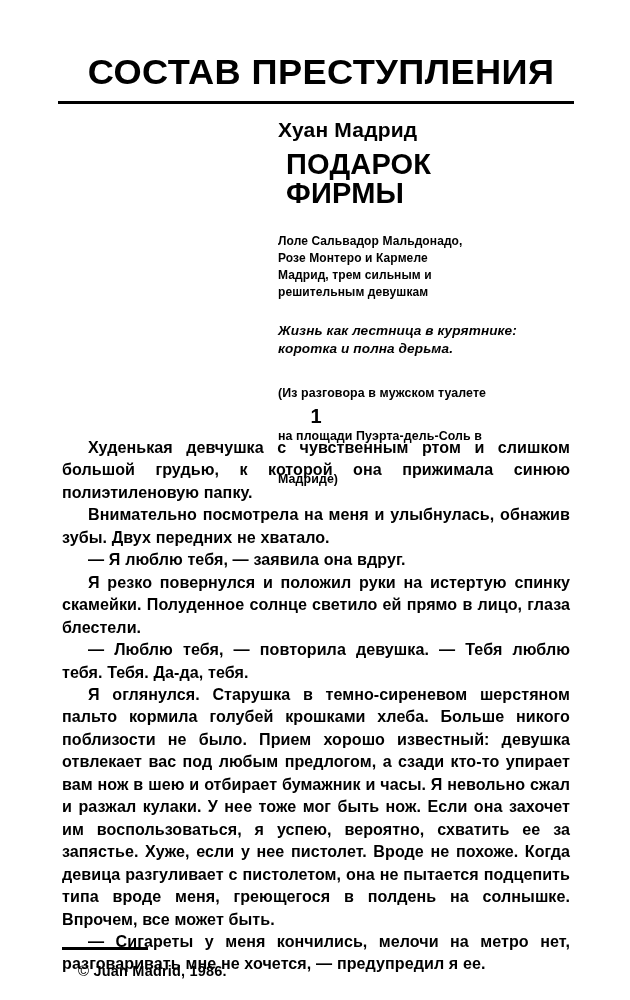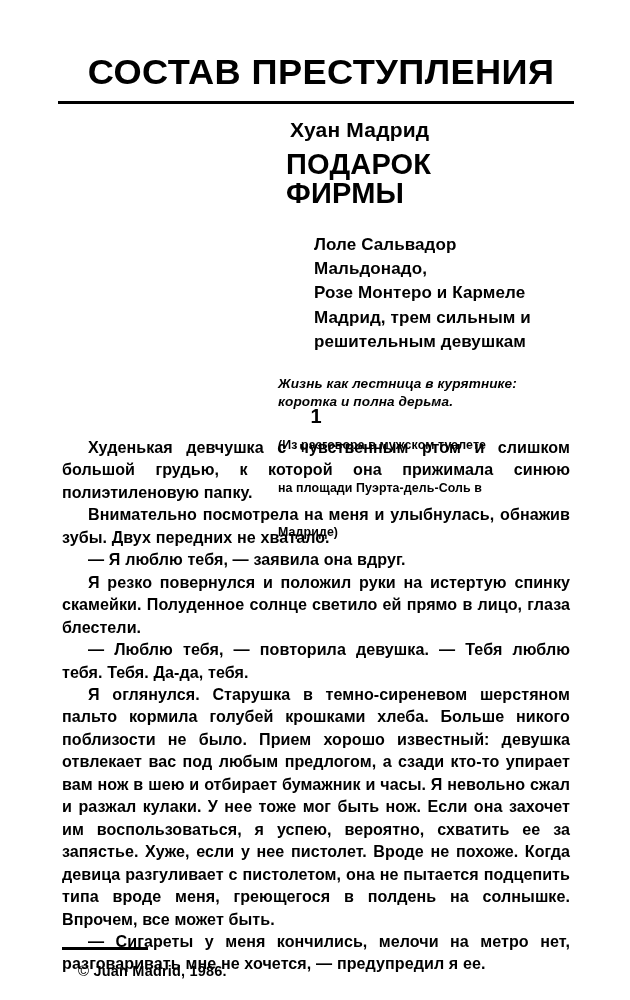--- a/index.html
+++ b/index.html
@@ -54,38 +54,37 @@
     position: absolute;
     left: 278px;
     top: 118px;
     width: 296px;
   }
   .author-name {
     font-size: 21px;
     font-weight: bold;
     line-height: 1.12;
     letter-spacing: 0.2px;
-    margin: 0 0 1px 12px;
+    margin: 0 0 1px 0;
   }
   .book-title {
     font-size: 29px;
     font-weight: bold;
     line-height: 1.03;
     letter-spacing: 0.2px;
     margin: 8px;
   }
   .book-title span { display: block; }
 
   .dedication {
     margin-top: 24px;
-    font-size: 17px;
+    font-size: 12px;
     font-weight: bold;
     line-height: 1.42;
     letter-spacing: 0.1px;
-    margin-left: 36px;
   }
   .dedication span { display: block; }
 
   .epigraph {
     margin-top: 21px;
   }
   .epigraph-text {
     font-size: 13.6px;
     font-weight: bold;
     font-style: italic;

